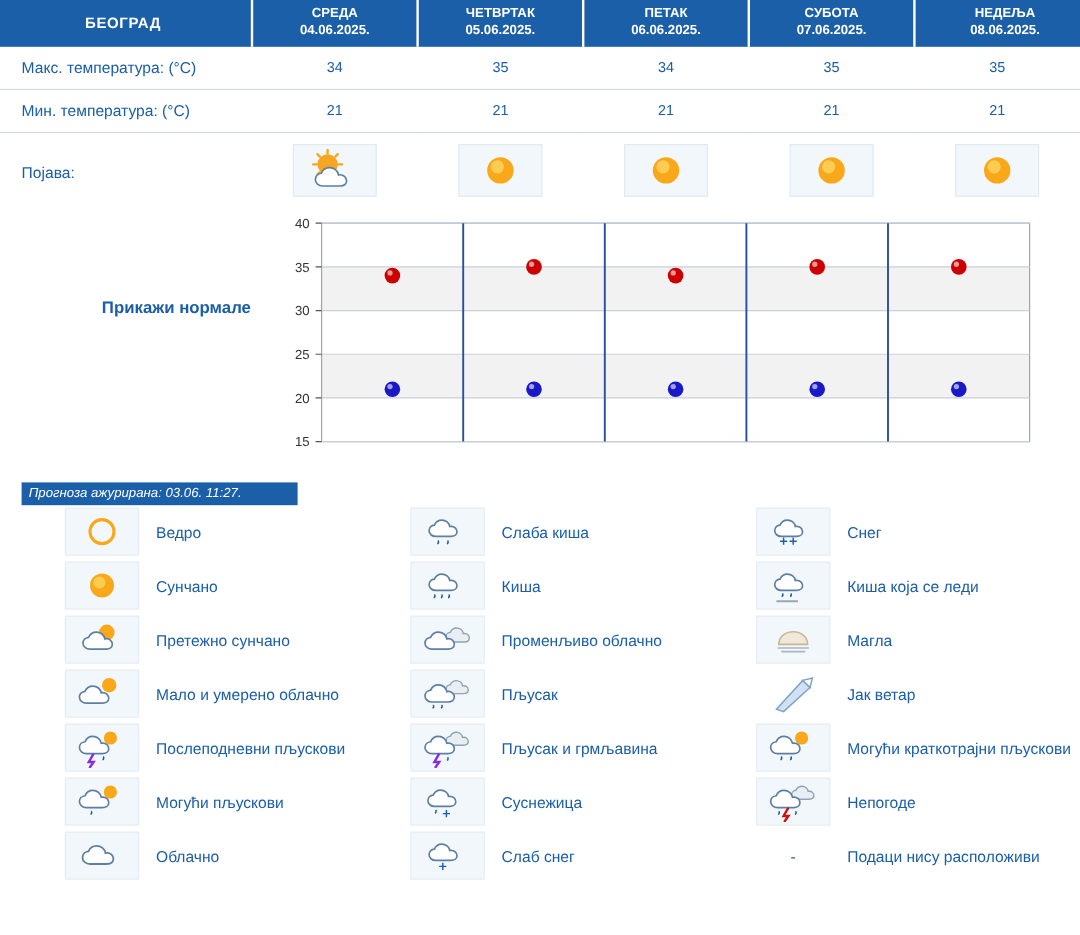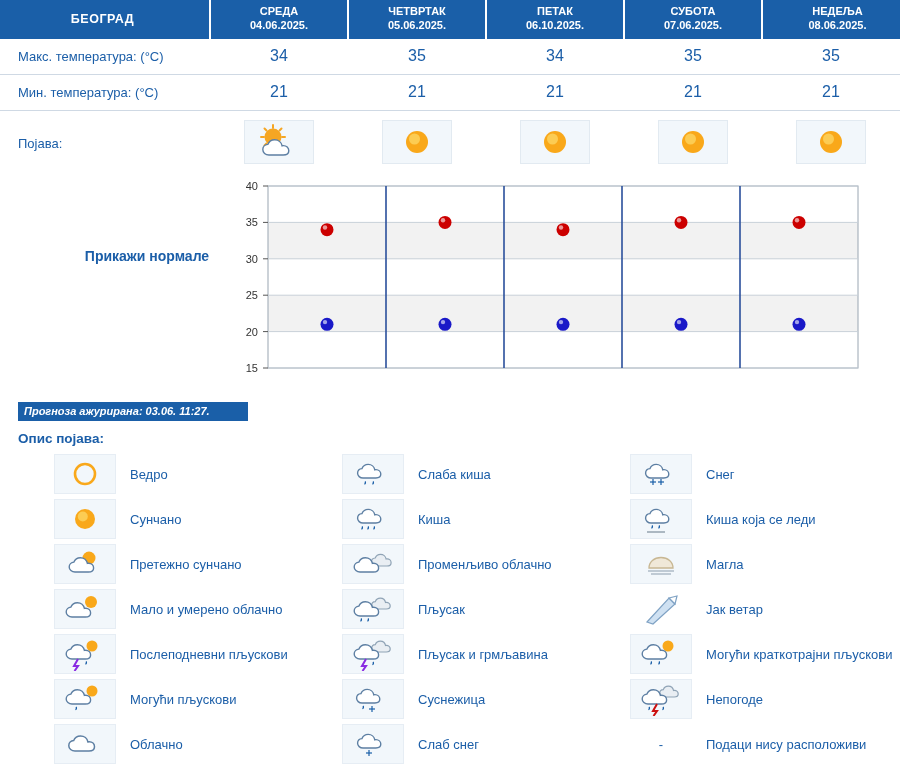--- a/index.html
+++ b/index.html
@@ -38,21 +38,21 @@
   }
   table.fc th.day:last-child { border-right: none; padding-left: 12px; }
   table.fc td.rowlabel {
     padding: 10px 0 10px 18px;
     font-size: 13px;
     color: #1b5ea8;
     white-space: nowrap;
   }
   table.fc td.val {
     text-align: center;
-    font-size: 16px;
+    font-size: 12px;
     color: #1b5ea8;
   }
   table.fc tr.sep td { border-bottom: 1px solid #cfd9e4; height: 0; padding: 0; }
   table.fc td.iconcell { text-align: center; padding: 9px 0 12px 0; }
   .icon-box {
     display: inline-block;
     width: 70px; height: 44px;
     background: #f2f7fb;
     border: 1px solid #e2eaf1;
     position: relative;
@@ -75,21 +75,20 @@
   
   .updated {
     margin: 4px 0 0 18px;
     width: 230px;
     background: #1a5fa8;
     color: #ffffff;
     font-size: 11px;
     font-style: italic;
     padding: 3px 6px 4px 6px;
     white-space: nowrap;
-    font-weight: bold;
   }
 
   
   .legend-title {
     margin: 10px 0 6px 18px;
     font-size: 13.5px;
     font-weight: bold;
     color: #1b5ea8;
   }
   .legend {
@@ -135,21 +134,21 @@
       <th class="day">
         <div>СРЕДА</div>
         <div>04.06.2025.</div>
       </th>
       <th class="day">
         <div>ЧЕТВРТАК</div>
         <div>05.06.2025.</div>
       </th>
       <th class="day">
         <div>ПЕТАК</div>
-        <div>06.10.2025.</div>
+        <div>06.06.2025.</div>
       </th>
       <th class="day">
         <div>СУБОТА</div>
         <div>07.06.2025.</div>
       </th>
       <th class="day">
         <div>НЕДЕЉА</div>
         <div>08.06.2025.</div>
       </th>
     </tr>
@@ -288,21 +287,20 @@
         <circle cx="561" cy="146.12" r="2.2" fill="#ffffff" opacity="0.6"></circle>
         <circle cx="681" cy="148.32" r="6.5" fill="#1a19c8"></circle>
         <circle cx="679" cy="146.12" r="2.2" fill="#ffffff" opacity="0.6"></circle>
         <circle cx="799" cy="148.32" r="6.5" fill="#1a19c8"></circle>
         <circle cx="797" cy="146.12" r="2.2" fill="#ffffff" opacity="0.6"></circle>
       </svg>
   </div>
 
   <div class="updated">Прогноза ажурирана:  03.06. 11:27.</div>
 
-  <div class="legend-title">Опис појава:</div>
   <div class="legend">
 
     <div class="lg-item">
       <span class="lg-icon">
         <svg width="30" height="30" viewBox="0 0 30 30">
             <circle cx="15" cy="15" r="10" fill="none" stroke="#f9a81a" stroke-width="2.6"></circle>
           </svg>
       </span>
       <span class="lg-text">Ведро</span>
     </div>

